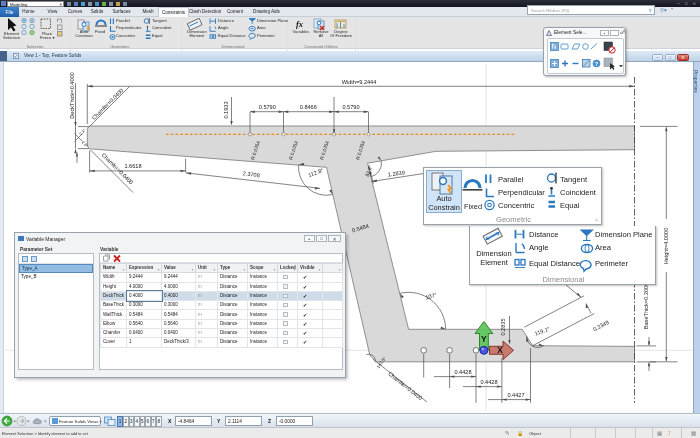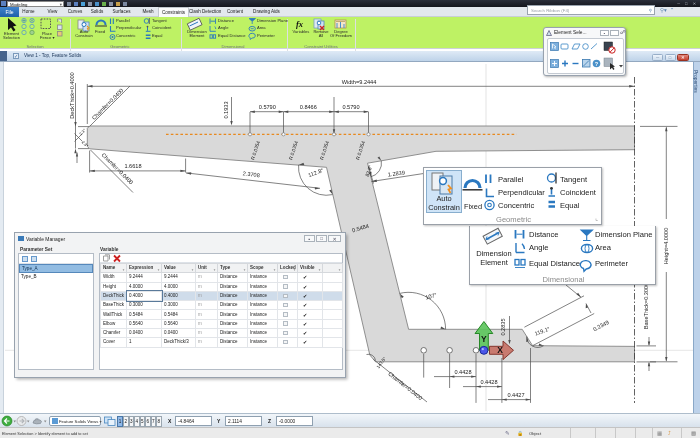--- a/index.html
+++ b/index.html
@@ -2,21 +2,21 @@
 <html><head>
 <meta charset="utf-8">
 <style>
 *{margin:0;padding:0;box-sizing:border-box;}
 html,body{width:700px;height:438px;overflow:hidden;}
 body{font-family:"Liberation Sans",sans-serif;background:#fff;position:relative;}
 .abs{position:absolute;}
 #titlebar{left:0;top:0;width:700px;height:7px;background:linear-gradient(#2a2e3a,#14161d);}
 #tabrow{left:0;top:7px;width:700px;height:10px;background:#e3e8ee;border-bottom:1px solid #c9cfd6;}
 .tab{position:absolute;top:0;height:10px;font-size:4.6px;color:#1d1d1d;line-height:10px;text-align:center;white-space:nowrap;}
-#ribbon{left:0;top:17px;width:700px;height:32px;background:#bef264;border-bottom:1px solid #cdd2d8;}
+#ribbon{left:0;top:17px;width:700px;height:32px;background:#e5e5e5;border-bottom:1px solid #cdd2d8;}
 .gsep{position:absolute;top:2px;height:44px;width:1px;background:#dddfe3;}
 .glabel{position:absolute;top:26.5px;font-size:4.2px;color:#6b7076;width:100px;text-align:center;}
 .rtext{position:absolute;font-size:4.1px;color:#2a2a2a;text-align:center;line-height:1.18;white-space:nowrap;}
 #viewbar{left:0;top:51px;width:700px;height:11px;background:linear-gradient(#dfeaf6,#bed3e9);border-bottom:1px solid #93a8c0;}
 #canvas{left:0;top:62px;width:700px;height:351px;background:#fff;}
 #btoolbar{left:0;top:413px;width:700px;height:14px;background:linear-gradient(#f2f6fa,#d8e2ec);border-top:1px solid #aebdcb;}
 #statusbar{left:0;top:427px;width:700px;height:11px;background:#ebebeb;border-top:1px solid #c4c4c4;font-size:6px;color:#333;}
 #vtab td{border:0.5px solid #e2e5e9;font-size:4.5px;line-height:8.2px;height:9.3px;padding:0 0 0 2px;white-space:nowrap;overflow:hidden;color:#222;}
 #vtab tr.hd td{background:#f1f2f3;border:0.5px solid #d5d8dc;font-weight:bold;color:#333;position:relative;}
 #vtab tr.hd td:after{content:"\25BC";position:absolute;right:1px;top:2px;font-size:3px;color:#999;}

